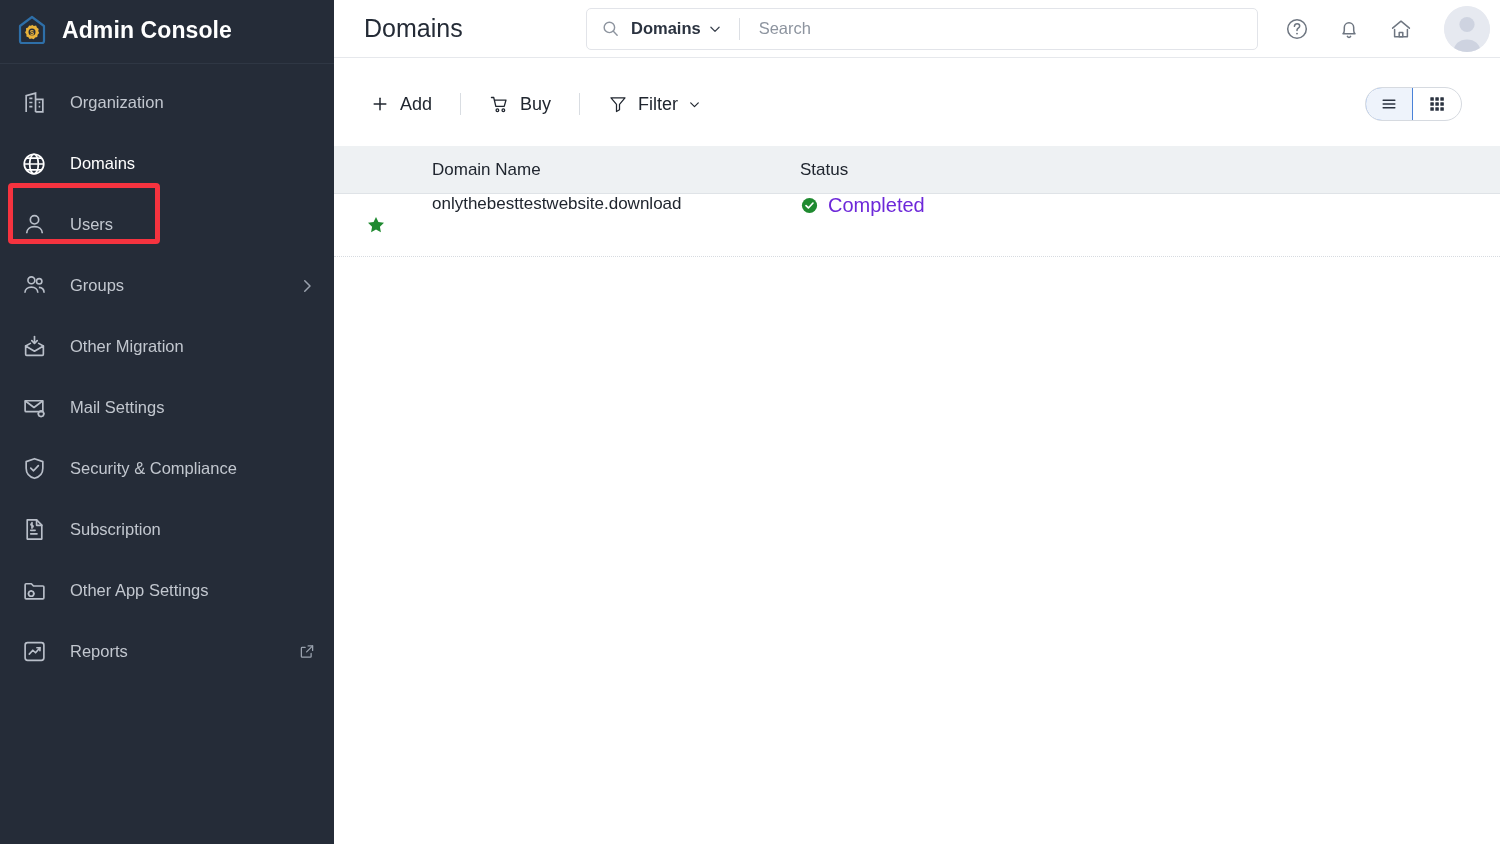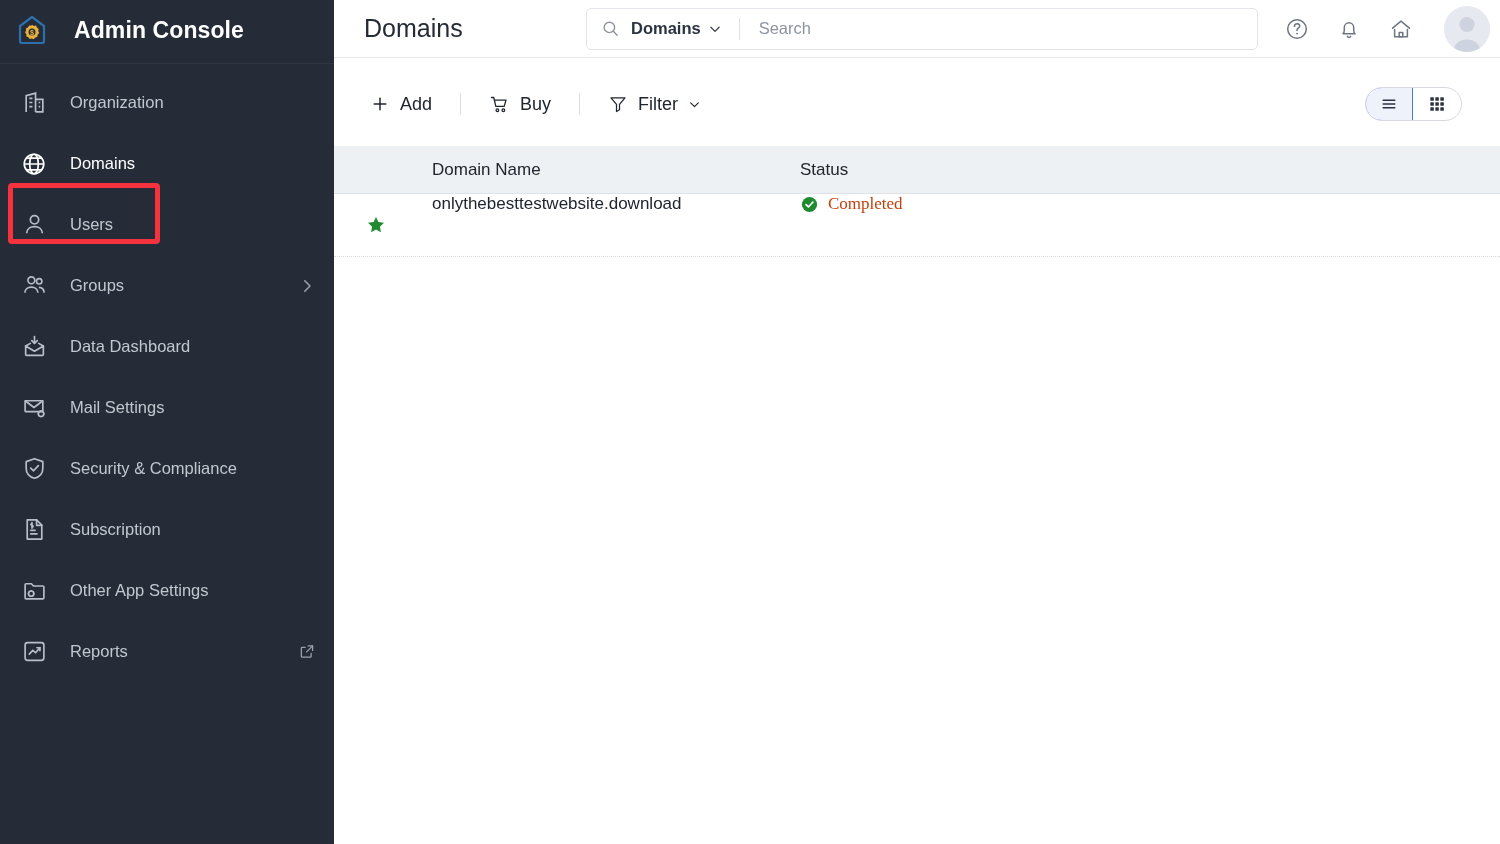--- a/index.html
+++ b/index.html
@@ -32,21 +32,20 @@
     padding-left: 16px;
     gap: 14px;
   }
   .brand-logo { width: 32px; height: 32px; flex: 0 0 32px; }
   .brand-title {
     color: #ffffff;
     font-size: 23px;
     font-weight: 600;
     letter-spacing: .1px;
     white-space: nowrap;
-    margin-left: 12px;
   }
   .sidebar-sep {
     height: 1px;
     background: #2f3744;
     margin: 3px 0 6px 0;
   }
   .nav { padding-top: 2px; }
   .nav-item {
     height: 61px;
     display: flex;
@@ -257,21 +256,21 @@
   .trow {
     height: 63px;
     display: flex;
     border-bottom: 1px dotted #d7dbe0;
     width: 1166px;
     background: #fff;
   }
   .td { font-size: 17px; color: #20262f; }
   .star { color: #1f8a30; display: flex; align-items: center; }
   .status-cell { display: flex; align-items: center; gap: 9px; }
-  .status-text { color: #c2410c; font-size: 17px; font-family: Liberation Serif, serif; }
+  .status-text { color: #6d28d9; font-size: 20px; }
 
   svg { display: block; }
 </style>
 </head>
 <body>
 
 <div class="app">
 
   <aside class="sidebar">
 
@@ -345,21 +344,21 @@
 
       <div class="nav-item">
         <span class="nav-icon">
           <svg viewBox="0 0 24 24" width="25" height="25" fill="none" stroke="currentColor" stroke-width="1.6" stroke-linecap="round" stroke-linejoin="round">
             <path d="M3.5 11.5v8a1 1 0 0 0 1 1h15a1 1 0 0 0 1-1v-8L12 16.5 3.5 11.5z"></path>
             <path d="M3.5 11.5 8 9M20.5 11.5 16 9"></path>
             <path d="M12 2.5v6"></path>
             <polyline points="9.4,6.4 12,9 14.6,6.4"></polyline>
           </svg>
         </span>
-        <span class="nav-label">Data Dashboard</span>
+        <span class="nav-label">Other Migration</span>
       </div>
 
       <div class="nav-item">
         <span class="nav-icon">
           <svg viewBox="0 0 24 24" width="25" height="25" fill="none" stroke="currentColor" stroke-width="1.6" stroke-linejoin="round">
             <path d="M3 5.5h17v9.5a1 1 0 0 1-1 1H4a1 1 0 0 1-1-1V5.5z"></path>
             <polyline points="3,5.5 11.5,12 20,5.5"></polyline>
             <circle cx="18.3" cy="18" r="2.6"></circle>
             <path d="M18.3 14.6v1M18.3 20.4v1M15 18h1M20.6 18h1"></path>
           </svg>

